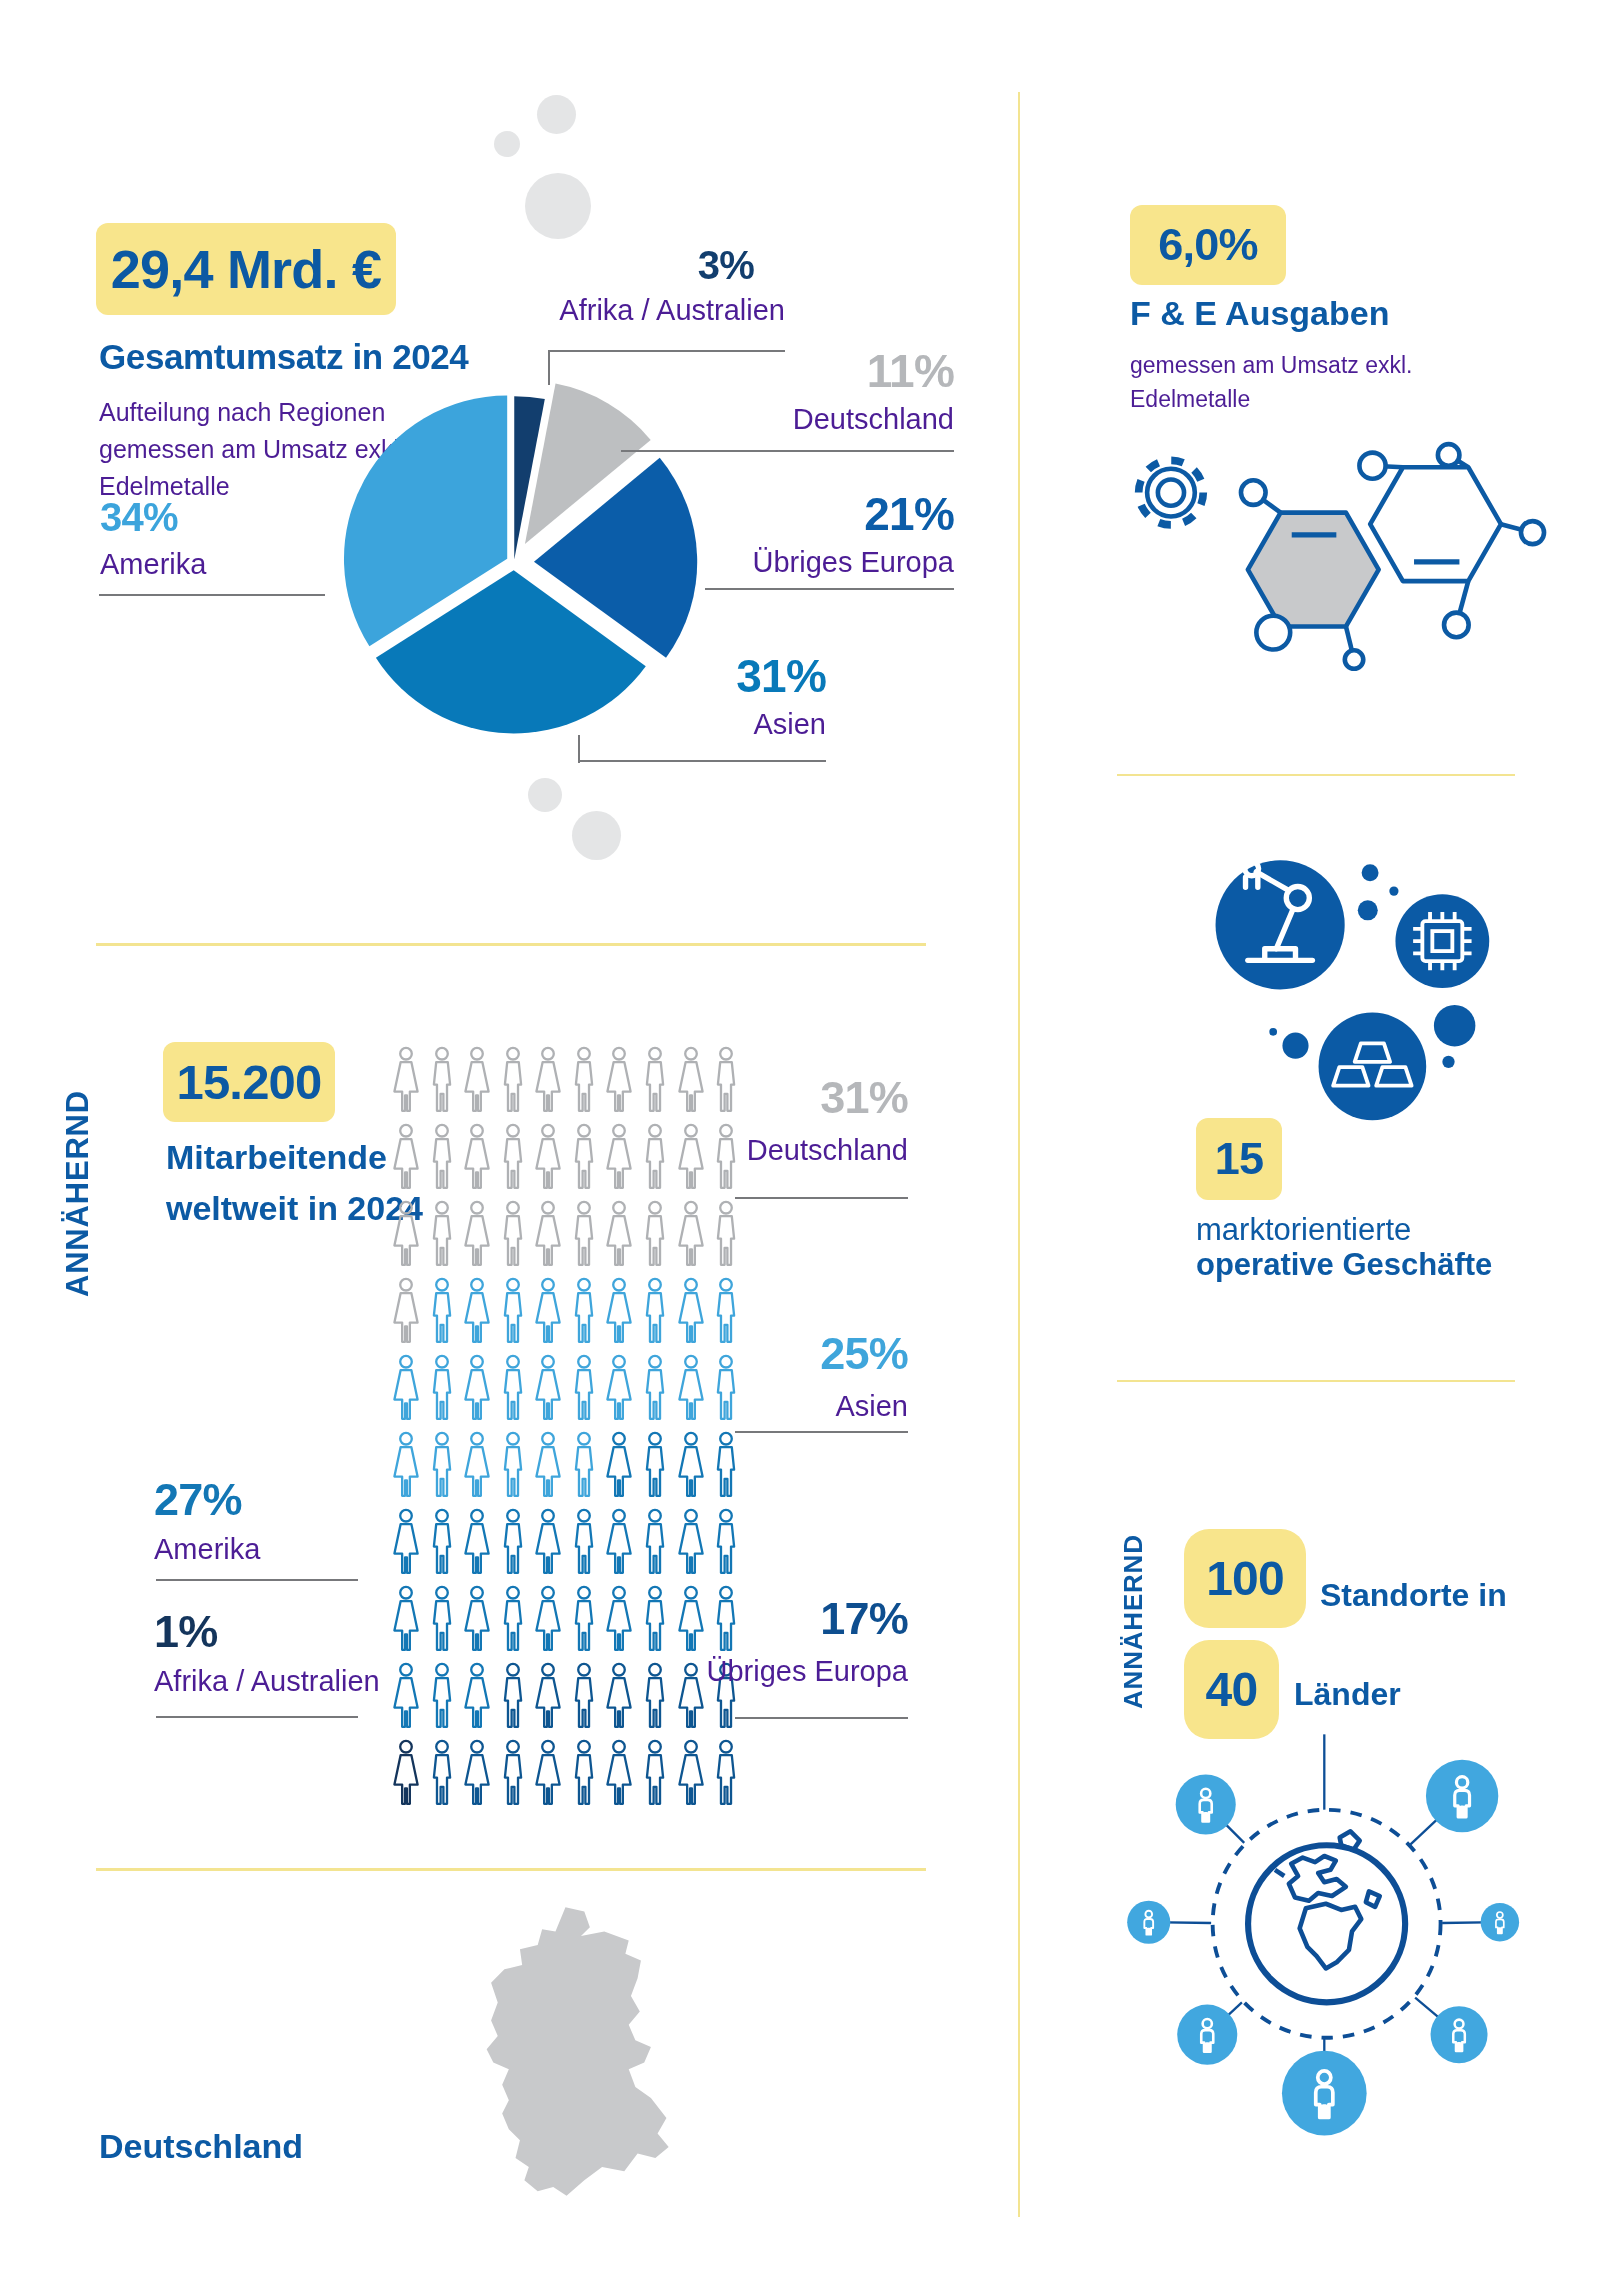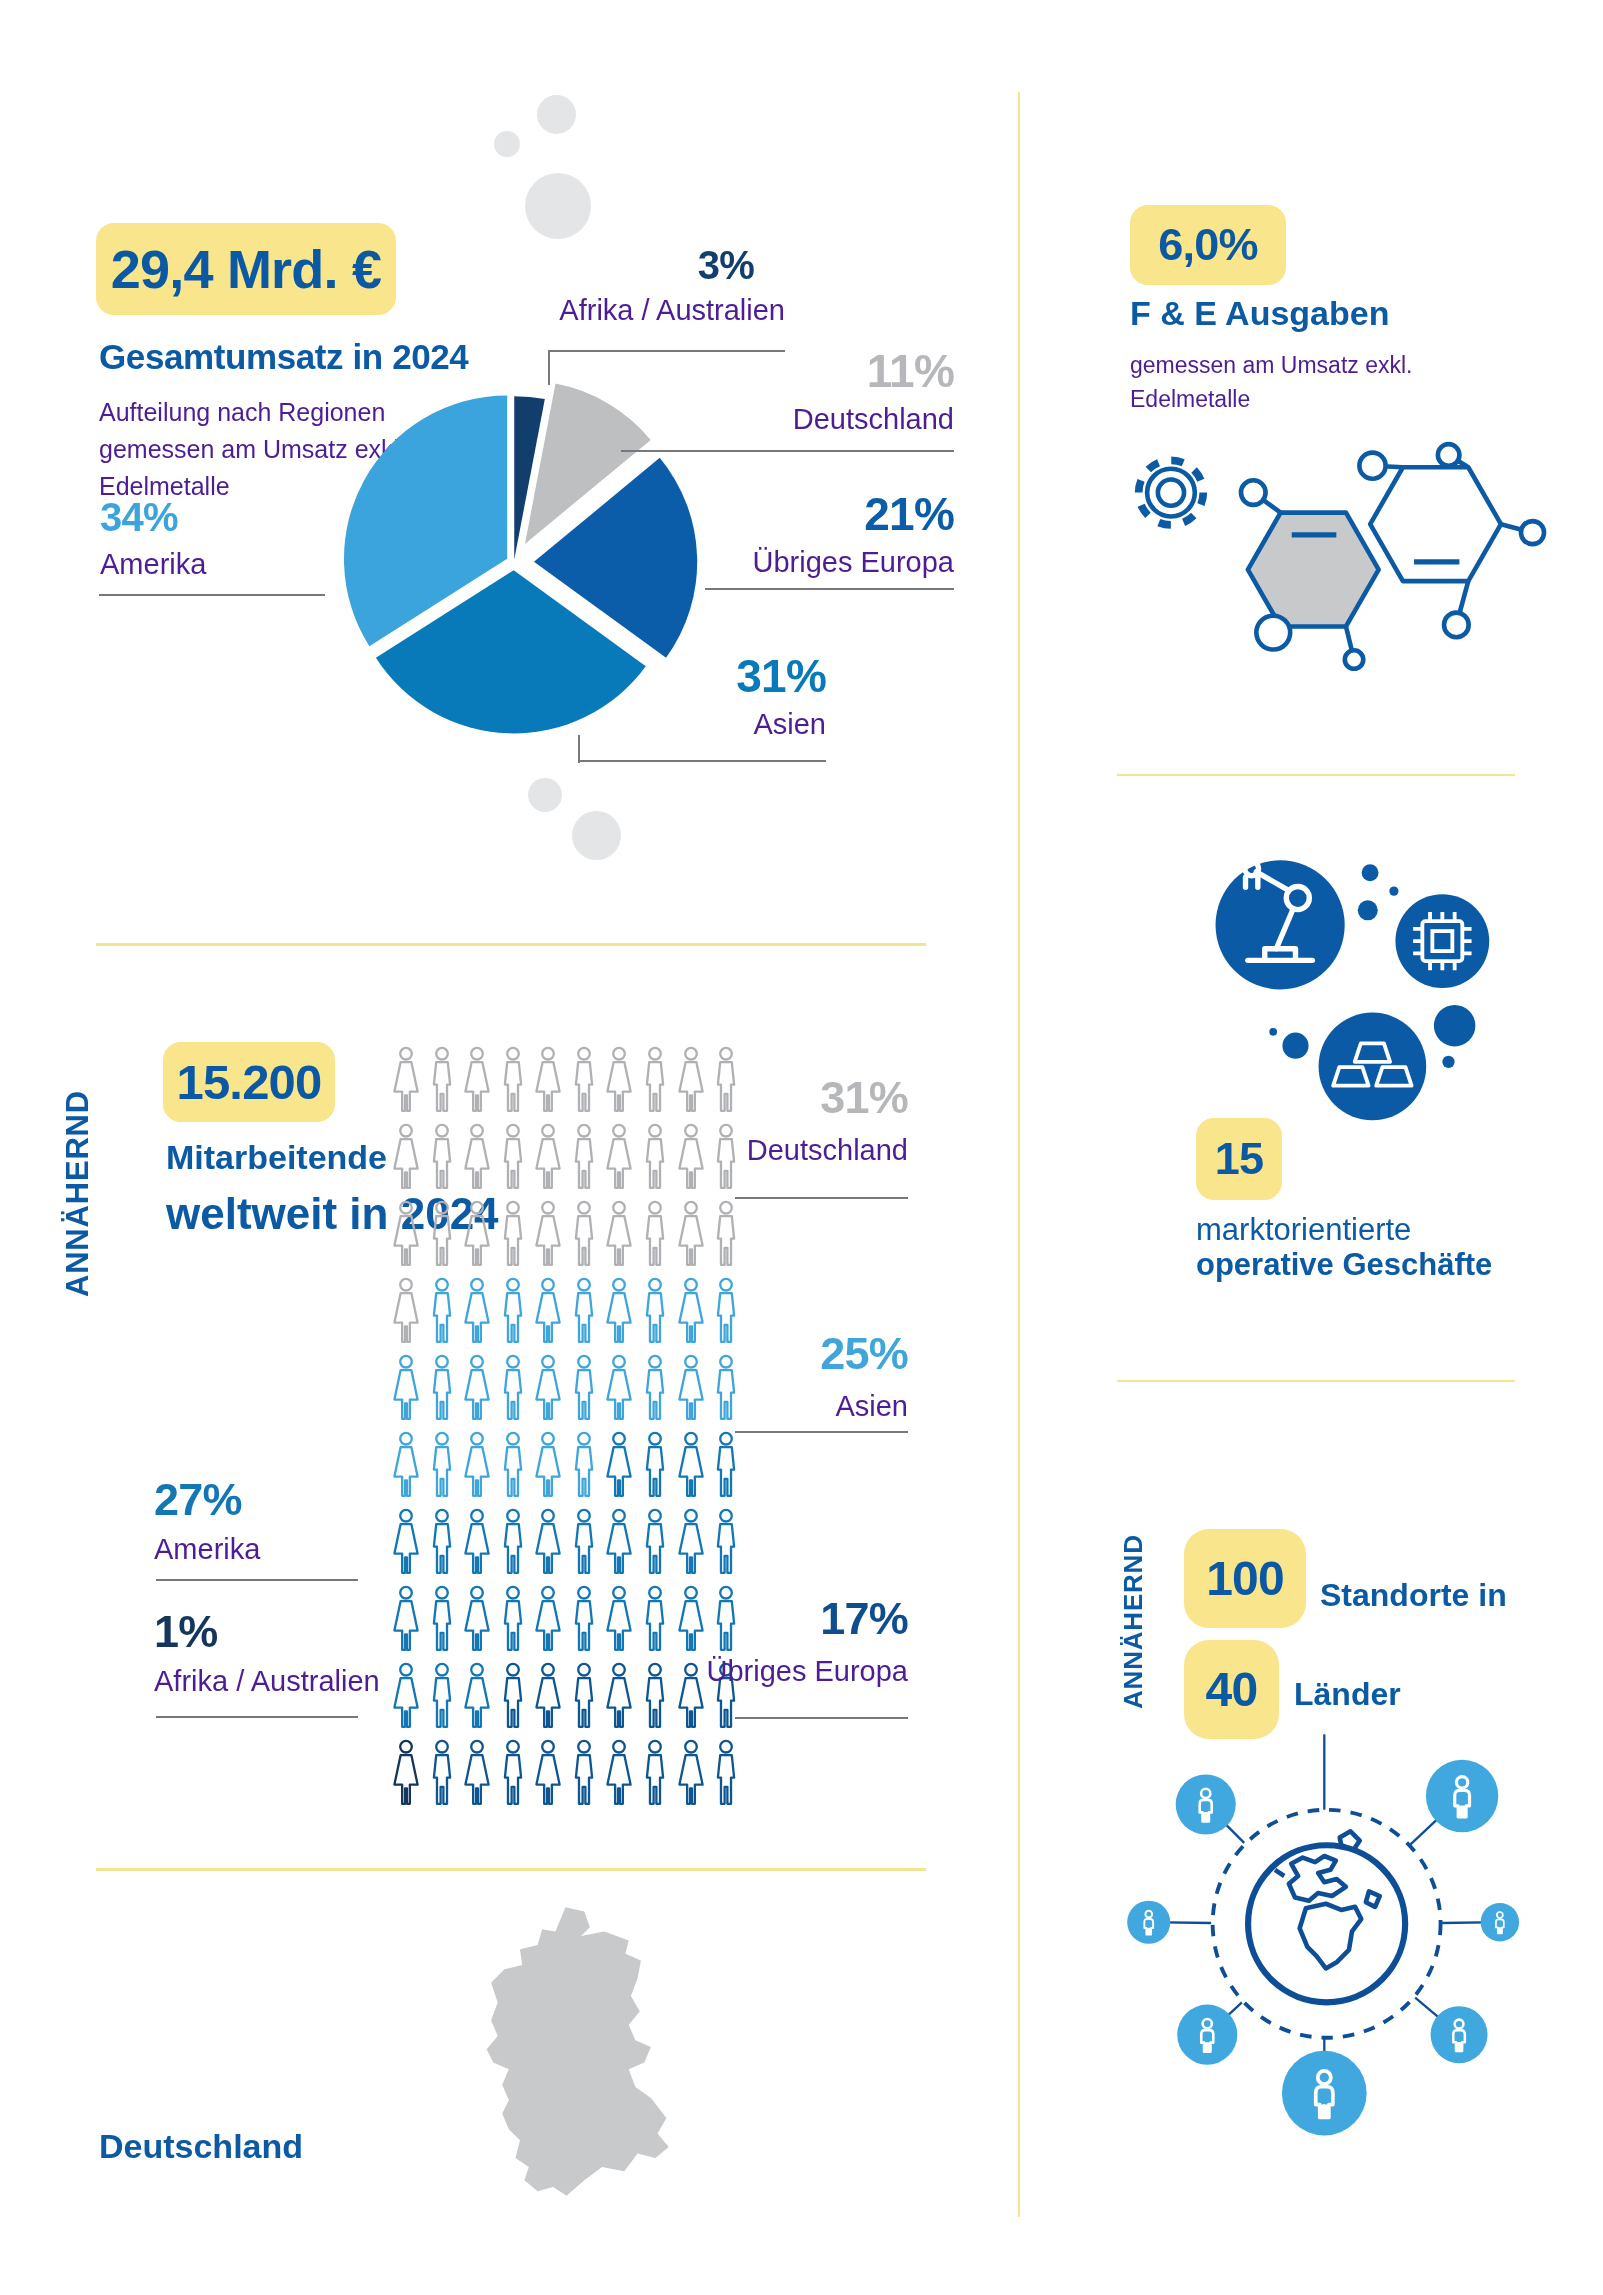--- a/index.html
+++ b/index.html
@@ -1,19 +1,19 @@
 <!DOCTYPE html>
 <html style="font-size:12.3px"><head>
 <meta charset="utf-8">
 <style>
   html,body{margin:0;padding:0;background:#fff;}
   .canvas{position:relative;width:1604px;height:2295px;background:#fff;overflow:hidden;
           font-family:"Liberation Sans",sans-serif;color:#0C5AA4;}
   .abs{position:absolute;}
-  .badge{position:absolute;background:#F8E58C;border-radius:18px;display:flex;align-items:center;
+  .badge{position:absolute;background:#F8E58C;border-radius:12px;display:flex;align-items:center;
          justify-content:center;color:#0C59A3;font-weight:bold;letter-spacing:-0.8px;}
   .blue{color:#0C5AA4;}
   .graytx{color:#4c1d95;}
   .lgray{color:#B5B7BA;}
   .num{font-weight:bold;letter-spacing:-0.8px;line-height:1;}
   .lbl{line-height:1.15;}
   .cline{position:absolute;background:#77787B;}
   .yline{position:absolute;background:#F3E491;}
   .bubble{position:absolute;border-radius:50%;background:#E4E5E6;}
   .vlabel{position:absolute;writing-mode:vertical-rl;transform:rotate(180deg);
@@ -104,21 +104,21 @@
     <div class="lbl graytx" style="font-size:29px;margin-top:9.2px;">Asien</div>
   </div>
   <div class="cline" style="left:578px;top:735px;width:2.3px;height:28px;"></div>
   <div class="cline" style="left:578px;top:760px;width:248px;height:2.3px;"></div>
 
   <div class="vlabel" style="left:60px;top:1067px;height:254px;font-size:31px;">ANNÄHERND</div>
   <div class="badge" style="left:163px;top:1042px;width:172px;height:80px;font-size:49px;">
     <span>15.200</span>
   </div>
   <div class="abs blue" style="left:166px;top:1138px;font-size:34px;font-weight:bold;">Mitarbeitende</div>
-  <div class="abs blue" style="left:166px;top:1189px;font-size:44px;font-weight:bold;">weltweit in 2024</div>
+  <div class="abs blue" style="left:166px;top:1189px;font-size:34px;font-weight:bold;">weltweit in 2024</div>
 
   <div id="pictogram" class="abs" style="left:389px;top:1046px;width:356px;height:770px;">
       <div class="picto-cell" style="left: 0px; top: 0px; color: rgb(175, 177, 180);">
         <svg width="34" height="71" viewBox="0 0 44 92">
           <use href="#sym-woman"></use>
         </svg>
       </div>
       <div class="picto-cell" style="left: 36px; top: 0px; color: rgb(175, 177, 180);">
         <svg width="34" height="71" viewBox="0 0 44 92">
           <use href="#sym-man"></use>

